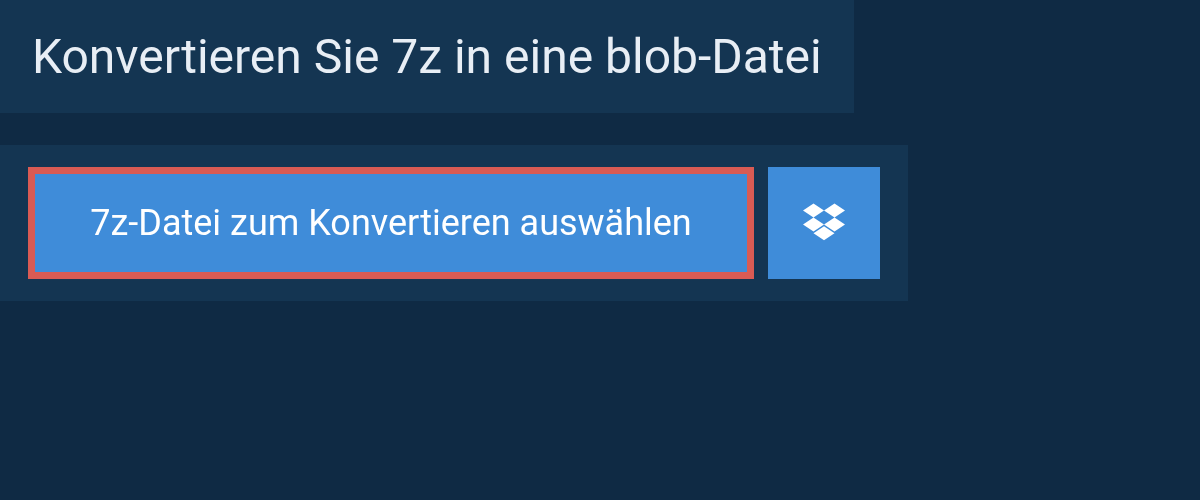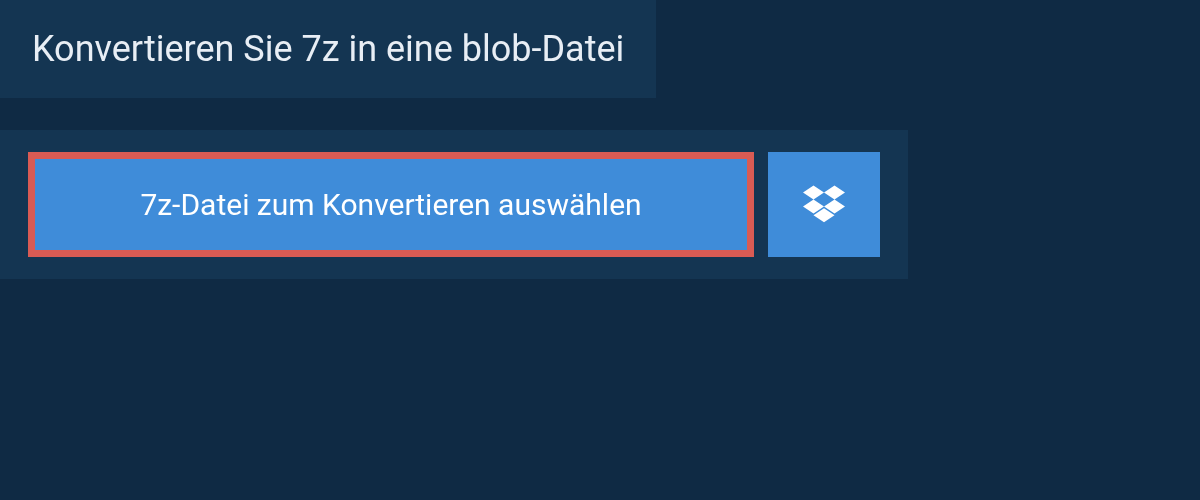--- a/index.html
+++ b/index.html
@@ -14,36 +14,36 @@
       font-family: -apple-system, BlinkMacSystemFont, "Segoe UI", Roboto, Helvetica, Arial, sans-serif;
       overflow: hidden;
     }
     .header-bar {
       background-color: #143552;
       padding: 28px 32px;
       display: inline-block;
     }
     .header-title {
       color: #e8eef5;
-      font-size: 36px;
+      font-size: 48px;
       font-weight: 400;
     }
     .upload-panel {
       background-color: #143552;
       margin-top: 32px;
       padding: 22px 28px;
       display: flex;
       gap: 14px;
       width: 908px;
     }
     .choose-file-button {
       background-color: #3f8cd9;
       border: 7px solid #d95b54;
       color: #ffffff;
-      font-size: 30px;
+      font-size: 36px;
       font-weight: 400;
       padding: 28px 20px;
       flex: 1;
       display: flex;
       align-items: center;
       justify-content: center;
       cursor: pointer;
     }
     .dropbox-button {
       background-color: #3f8cd9;

